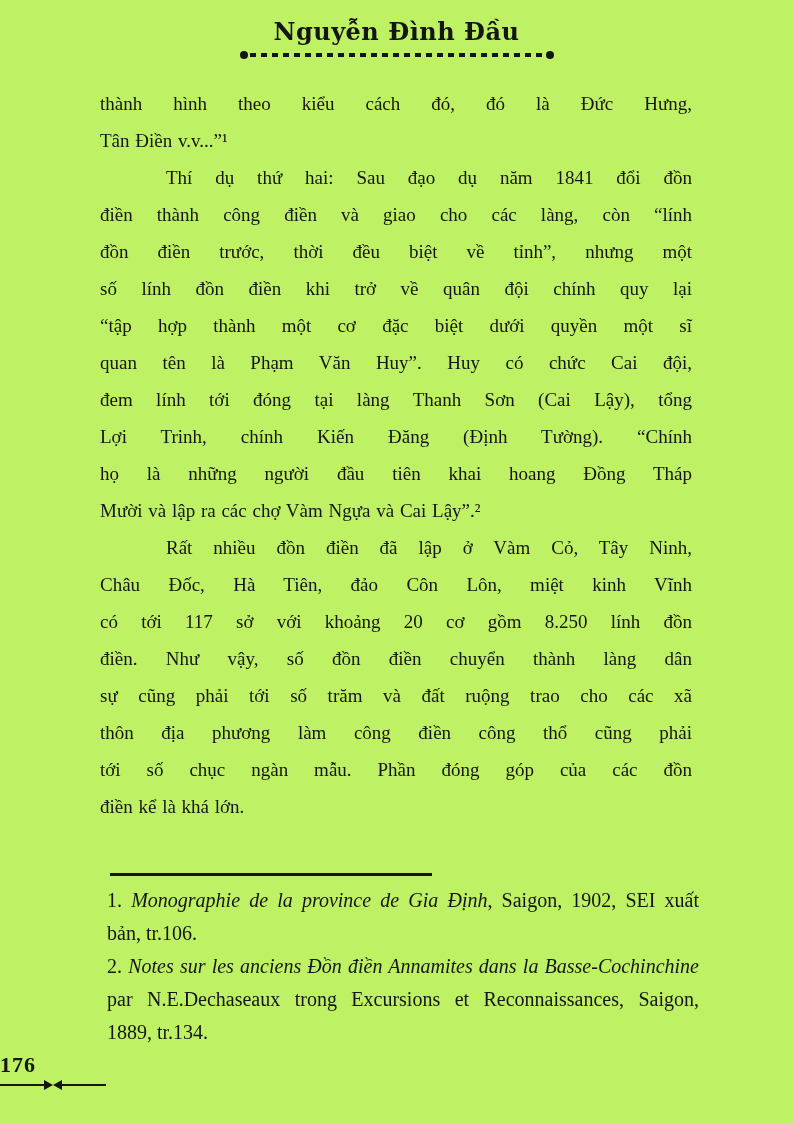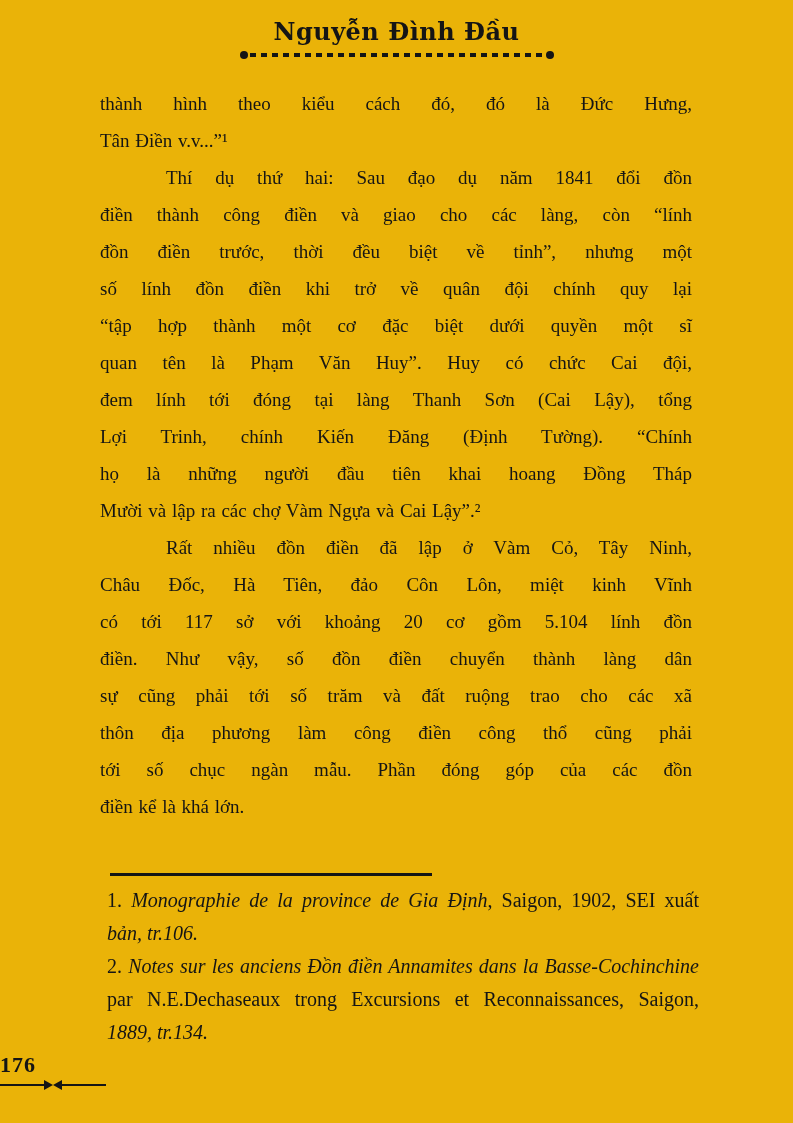--- a/index.html
+++ b/index.html
@@ -3,21 +3,21 @@
 <meta charset="utf-8">
 <style>
   html,body{margin:0;padding:0;}
   body{
     width:793px;height:1123px;
     background:#ffffff;
     font-family:"Liberation Serif","DejaVu Serif",serif;
   }
   .page{
     position:relative;width:793px;height:1123px;
-    background:#eab308;color:#151515;overflow:hidden;
+    background:#bef264;color:#151515;overflow:hidden;
   }
   
   .running-head{position:absolute;top:18px;left:0;width:100%;text-align:center;}
   .author{
     font-size:24px;font-weight:bold;letter-spacing:0.5px;line-height:28px;
     font-family:"DejaVu Serif","Liberation Serif",serif;
   }
   .dotted-rule{
     margin:5px auto 0;width:314px;height:8px;
     display:flex;align-items:center;gap:2px;
@@ -36,21 +36,21 @@
   }
   .bodyline.lastline{text-align-last:left;}
   .bodyline.indent{text-indent:66px;}
   
   .fn-rule{position:absolute;top:873px;left:110px;width:322px;height:3px;background:#151515;}
   .footnotes{position:absolute;top:884px;left:107px;width:592px;}
   .fnline{
     font-size:20px;line-height:33px;height:33px;
     text-align:justify;text-align-last:justify;
   }
-  .fnline.lastline{text-align-last:left;font-style:italic;}
+  .fnline.lastline{text-align-last:left;}
   .it{font-style:italic;}
   
   .footer{
     position:absolute;top:1052px;left:0;width:100%;
     display:flex;flex-direction:column;align-items:flex-start;
   }
   .pagenum{font-size:22px;font-weight:bold;line-height:26px;letter-spacing:1px;}
   .footer-orn{width:106px;display:flex;align-items:center;margin-top:2px;}
   .orn-line{flex:1;height:2px;background:#151515;}
   .orn-tri-right{width:0;height:0;border-top:5px solid transparent;border-bottom:5px solid transparent;border-left:9px solid #151515;}
@@ -78,21 +78,21 @@
       <div class="bodyline">đồn điền trước, thời đều biệt về tỉnh”, nhưng một</div>
       <div class="bodyline">số lính đồn điền khi trở về quân đội chính quy lại</div>
       <div class="bodyline">“tập hợp thành một cơ đặc biệt dưới quyền một sĩ</div>
       <div class="bodyline">quan tên là Phạm Văn Huy”. Huy có chức Cai đội,</div>
       <div class="bodyline">đem lính tới đóng tại làng Thanh Sơn (Cai Lậy), tổng</div>
       <div class="bodyline">Lợi Trinh, chính Kiến Đăng (Định Tường). “Chính</div>
       <div class="bodyline">họ là những người đầu tiên khai hoang Đồng Tháp</div>
       <div class="bodyline lastline">Mười và lập ra các chợ Vàm Ngựa và Cai Lậy”.²</div>
       <div class="bodyline indent">Rất nhiều đồn điền đã lập ở Vàm Cỏ, Tây Ninh,</div>
       <div class="bodyline">Châu Đốc, Hà Tiên, đảo Côn Lôn, miệt kinh Vĩnh</div>
-      <div class="bodyline">có tới 117 sở với khoảng 20 cơ gồm 5.104 lính đồn</div>
+      <div class="bodyline">có tới 117 sở với khoảng 20 cơ gồm 8.250 lính đồn</div>
       <div class="bodyline">điền. Như vậy, số đồn điền chuyển thành làng dân</div>
       <div class="bodyline">sự cũng phải tới số trăm và đất ruộng trao cho các xã</div>
       <div class="bodyline">thôn địa phương làm công điền công thổ cũng phải</div>
       <div class="bodyline">tới số chục ngàn mẫu. Phần đóng góp của các đồn</div>
       <div class="bodyline lastline">điền kể là khá lớn.</div>
     </div>
 
   <div class="fn-rule"></div>
 
   <div class="footnotes">

